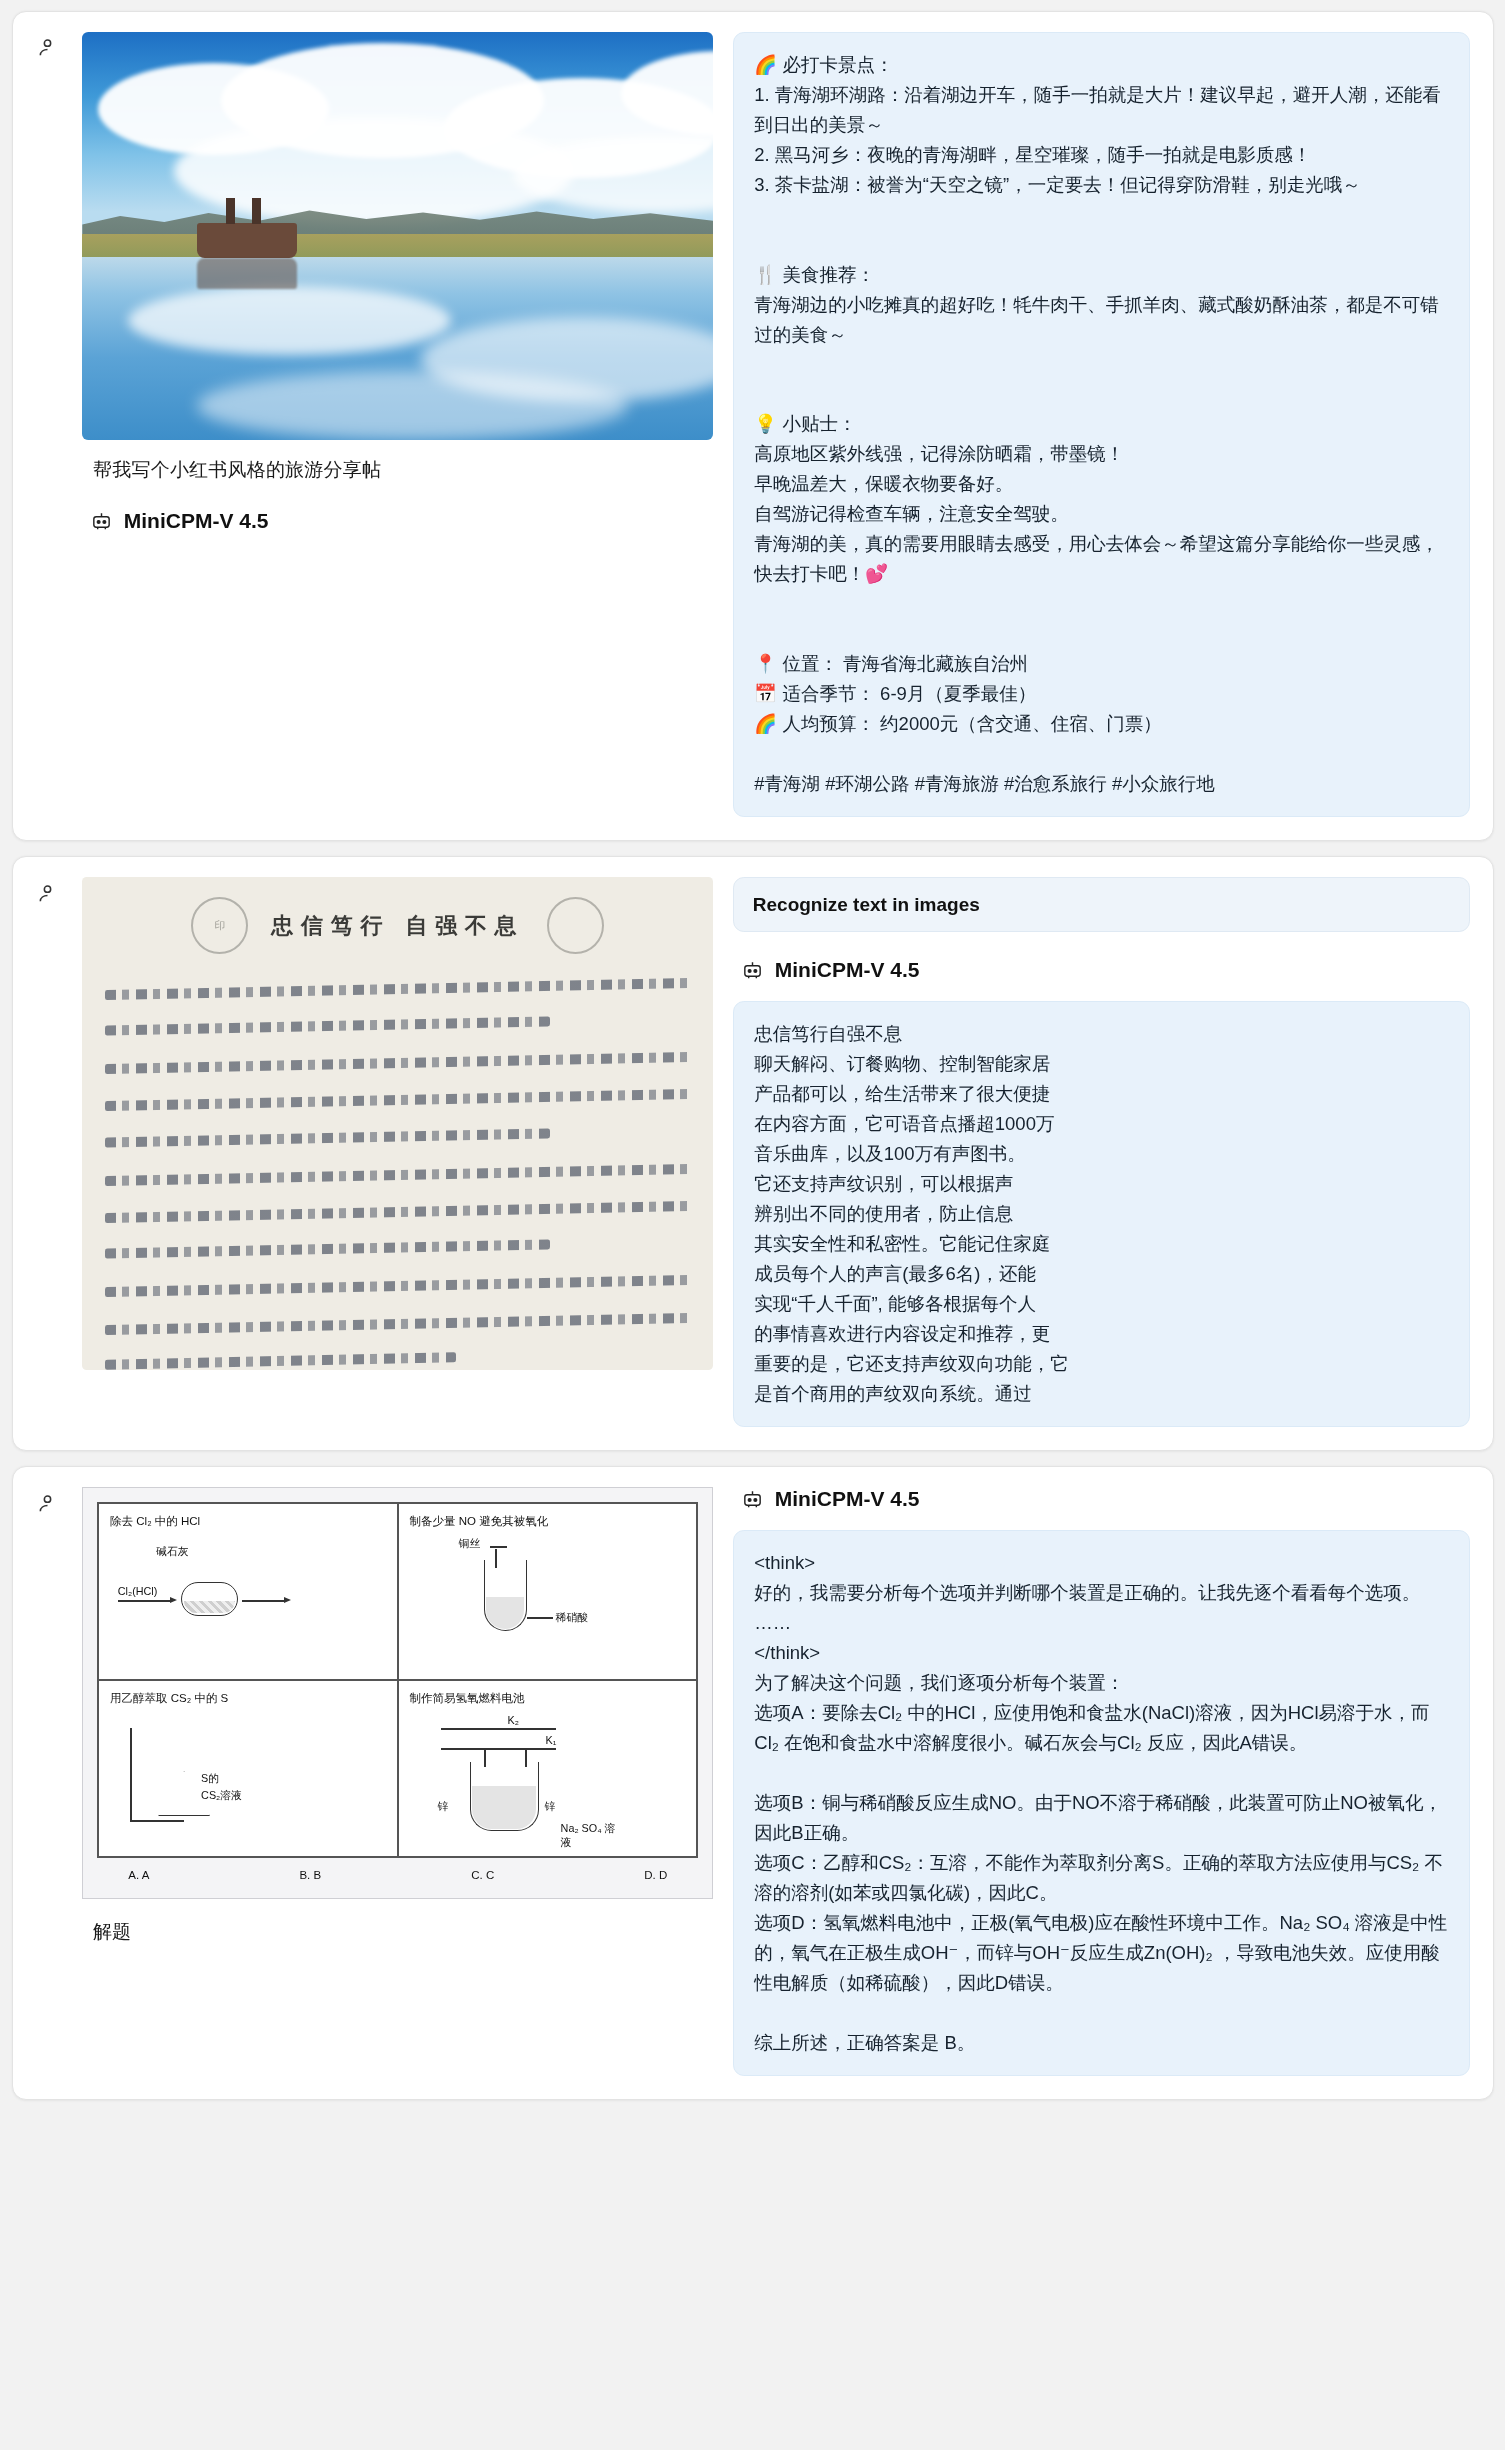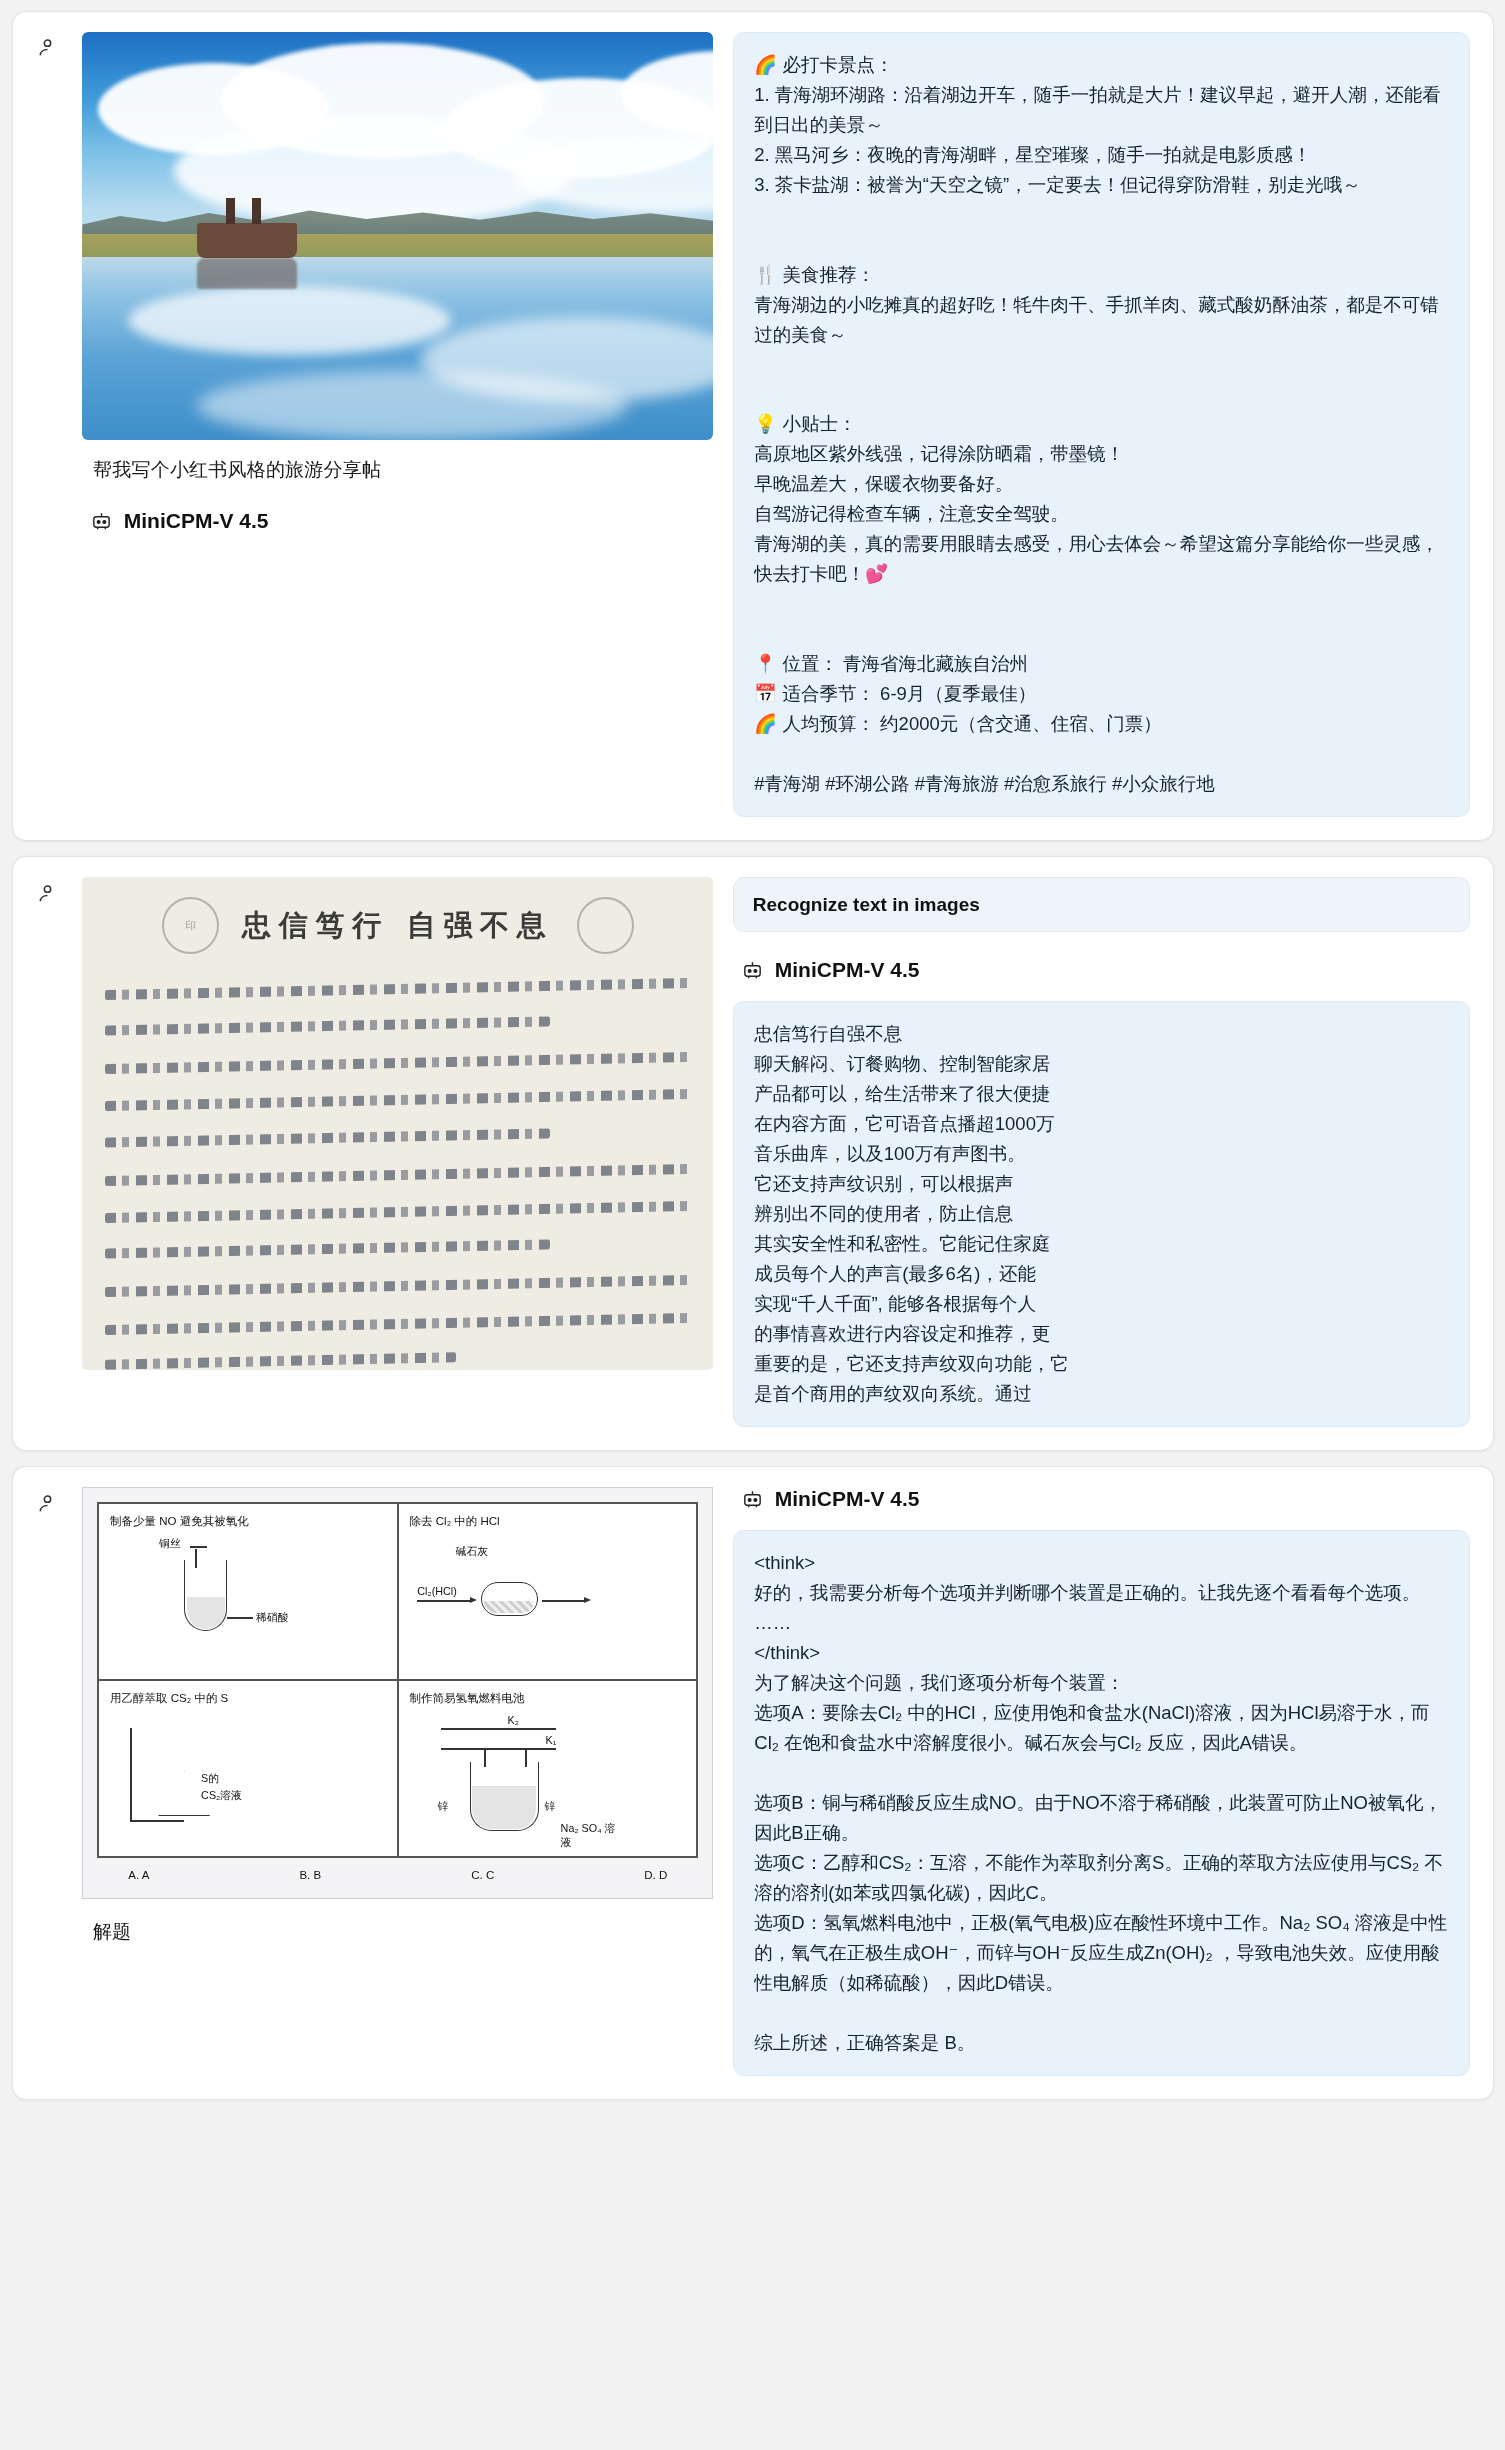--- a/index.html
+++ b/index.html
@@ -155,21 +155,21 @@
     display:flex; align-items:center; justify-content:center; gap: 23px;
     margin-bottom: 14px;
   }
   .nb-seal {
     width: 57px; height: 57px; border-radius: 50%;
     border: 2.3px solid #8c8c86; opacity: .6;
     display:flex; align-items:center; justify-content:center;
     font-size: 10.8px; color:#6d6d66;
   }
   .nb-title {
-    font-size: 29px; letter-spacing: 7.7px; color: #3b3b38; font-weight: bold;
+    font-size: 22px; letter-spacing: 7.7px; color: #3b3b38; font-weight: bold;
     font-family: "DejaVu Sans", sans-serif;
   }
   .nb-lines { margin-top: 4.6px; }
   .nb-line {
     height: 31px;
     margin-bottom: 6.2px;
     position: relative;
   }
   .nb-line::before {
     content: "";
@@ -394,45 +394,45 @@
         <svg width="23" height="23" viewBox="0 0 24 24" fill="none" stroke="#333" stroke-width="1.6">
           <circle cx="12" cy="7.5" r="3.3"></circle>
           <path d="M4.5 20c0-3.6 3.4-6 7.5-6"></path>
         </svg>
       </div>
       <div class="left-body">
         <div class="chemfig">
           <div class="chem-grid">
 
             <div class="chem-cell">
-              <div class="lbl"><span>制备少量 NO 避免其被氧化</span></div>
-              <div class="chem-art">
-                <div class="small-label" style="position:absolute; left:49px; top:0px;">铜丝</div>
-                <div class="arrow-line" style="left:80px; top:9.2px; width:17px;"></div>
-                <div class="utube" style="left:74px; top:23px;">
-                    <div class="utube-fill"></div>
-                  </div>
-                <div class="stand-v" style="left:85px; top:12.3px; height:18.5px;"></div>
-                <div class="small-label" style="position:absolute; left:146px; top:74px;">稀硝酸</div>
-                <div class="arrow-line" style="left:117px; top:80px; width:26px;"></div>
-              </div>
-            </div>
-
-            <div class="chem-cell">
               <div class="lbl"><span>除去 Cl₂ 中的 HCl</span></div>
               <div class="chem-art">
                 <div class="small-label" style="position:absolute; left:46px; top:7.7px;">碱石灰</div>
                 <div class="small-label" style="position:absolute; left:7.7px; top:48px;">Cl₂(HCl)</div>
                 <div class="arrow-line" style="left:7.7px; top:63px; width:54px;"></div>
                 <div class="arrow-head" style="left:60px; top:60px;"></div>
                 <div class="bottle" style="left:71px; top:45px;">
                     <div class="bottle-fill"></div>
                   </div>
                 <div class="arrow-line" style="left:132px; top:63px; width:43px;"></div>
                 <div class="arrow-head" style="left:174px; top:60px;"></div>
+              </div>
+            </div>
+
+            <div class="chem-cell">
+              <div class="lbl"><span>制备少量 NO 避免其被氧化</span></div>
+              <div class="chem-art">
+                <div class="small-label" style="position:absolute; left:49px; top:0px;">铜丝</div>
+                <div class="arrow-line" style="left:80px; top:9.2px; width:17px;"></div>
+                <div class="utube" style="left:74px; top:23px;">
+                    <div class="utube-fill"></div>
+                  </div>
+                <div class="stand-v" style="left:85px; top:12.3px; height:18.5px;"></div>
+                <div class="small-label" style="position:absolute; left:146px; top:74px;">稀硝酸</div>
+                <div class="arrow-line" style="left:117px; top:80px; width:26px;"></div>
               </div>
             </div>
 
             <div class="chem-cell">
               <div class="lbl"><span>用乙醇萃取 CS₂ 中的 S</span></div>
               <div class="chem-art">
                 <div class="stand-v" style="left:20px; top:14px; height:92px;"></div>
                 <div class="stand-h" style="left:20px; top:106px; width:54px;"></div>
                 <div class="flask-tri-b" style="left:48px; top:57px;"></div>
                 <div class="small-label" style="position:absolute; left:91px; top:58px;">S的</div>

